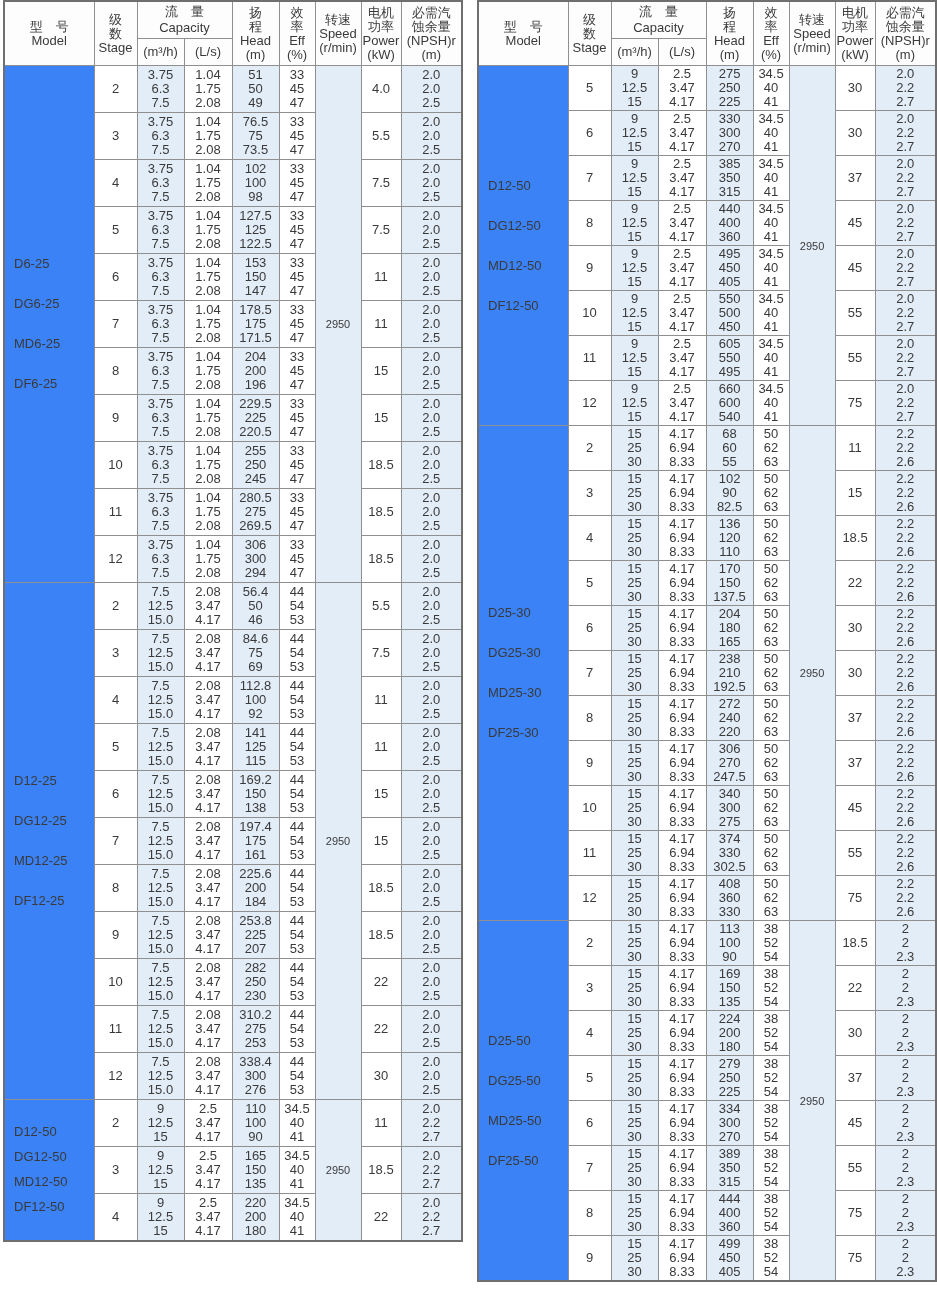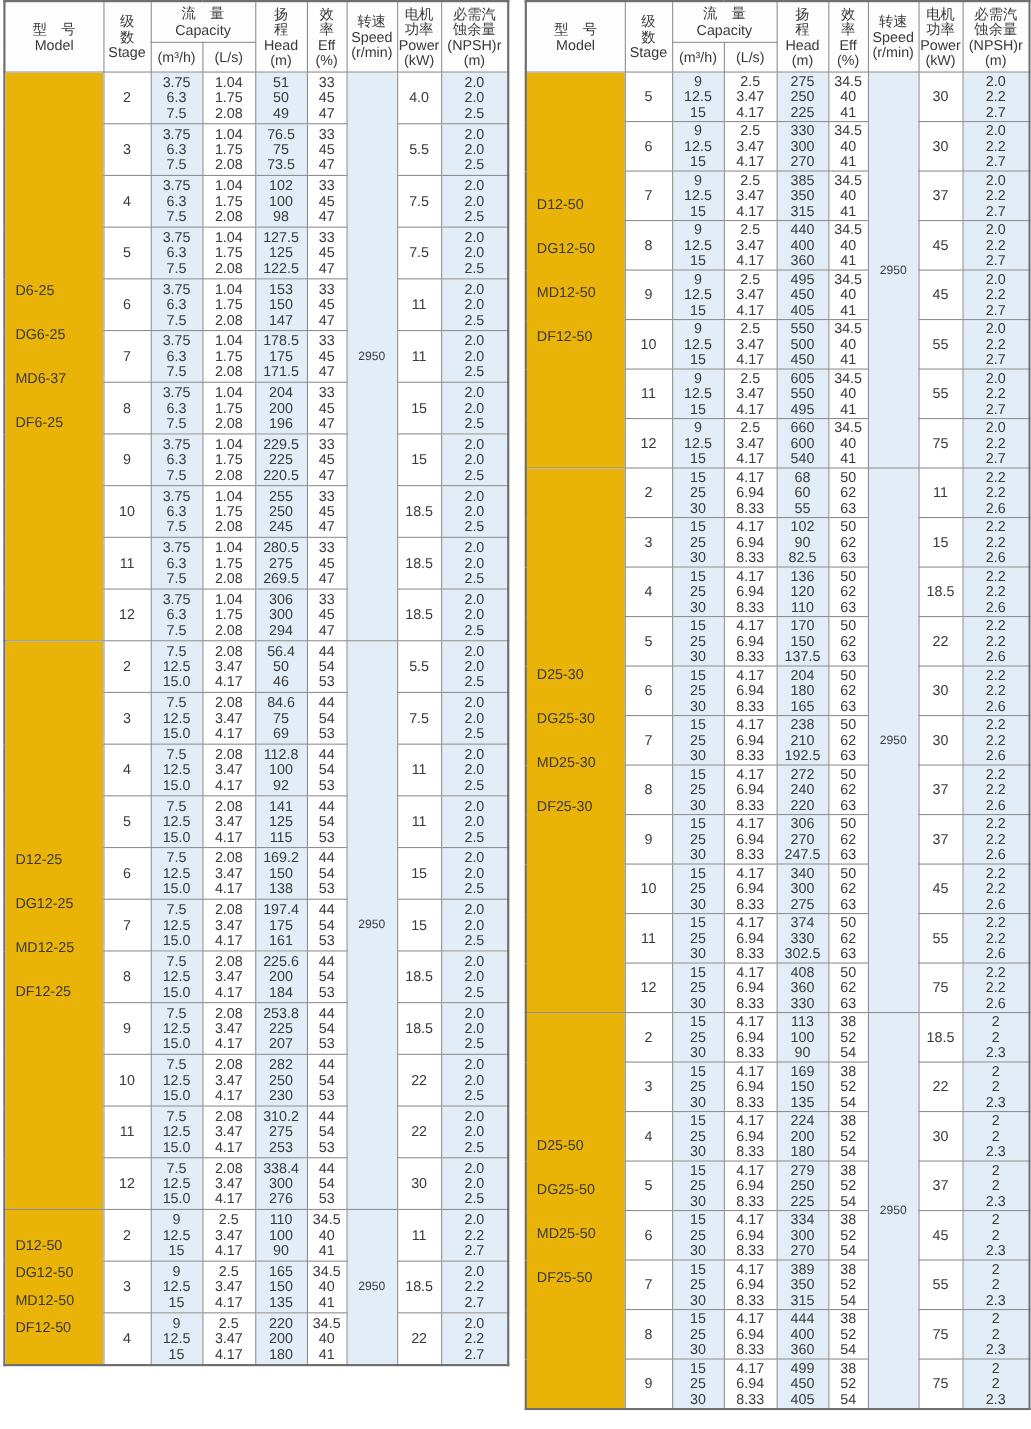--- a/index.html
+++ b/index.html
@@ -49,21 +49,21 @@
     flex-direction:column;
     justify-content:space-between;
     align-items:center;
     padding:2px 0;
   }
   .thv.center{justify-content:center;gap:2px;}
   .t-left tbody tr{height:47px;}
   .t-right tbody tr{height:43.6px;}
   td.blue{background:#e3edf8;}
   td.model-cell{
-    background:#eab308;
+    background:#3b82f6;
     text-align:left;
     padding:0;
   }
   .model-labels{
     height:100%;
     display:flex;
     flex-direction:column;
     justify-content:center;
     padding-left:9px;
   }
@@ -162,21 +162,21 @@
               </div>
             </th>
           </tr>
         </thead>
       <tbody>
           <tr>
             <td class="model-cell" rowspan="11">
               <div class="model-labels wide">
                 <div>D6-25</div>
                 <div>DG6-25</div>
-                <div>MD6-37</div>
+                <div>MD6-25</div>
                 <div>DF6-25</div>
               </div>
             </td>
             <td>2</td>
             <td class="blue multi">3.75
 6.3
 7.5</td>
             <td class="multi">1.04
 1.75
 2.08</td>

